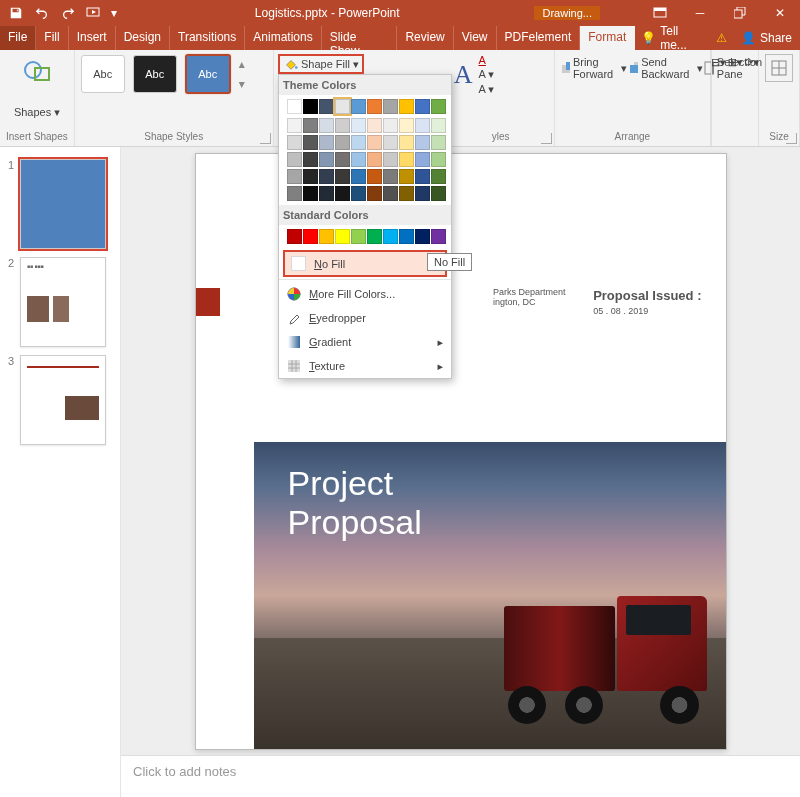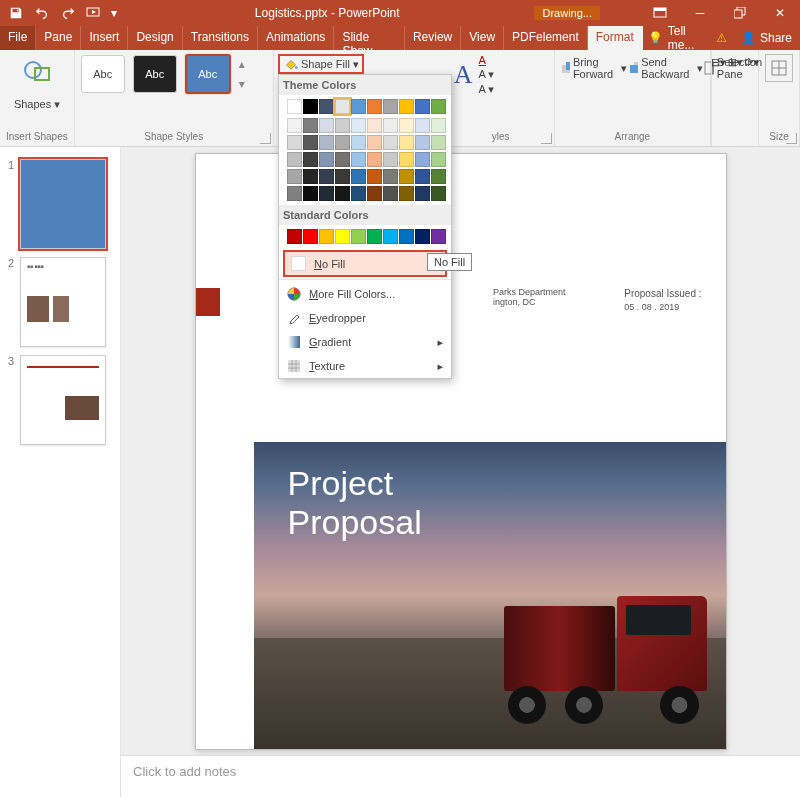--- a/index.html
+++ b/index.html
@@ -39,21 +39,21 @@
 .thumb-wrap{display:flex;gap:4px;padding:4px 8px}
 .num{font-size:11px;color:#777;width:8px}
 .thumb{width:84px;height:88px;border:1px solid #ccc;background:#fff;box-shadow:0 1px 2px rgba(0,0,0,0.1);position:relative;overflow:hidden}
 .thumb.sel{outline:2px solid #d64532}
 .thumb1{background:#4f81bd}
 .slide-area{flex:1;background:#eee;display:flex;flex-direction:column;overflow:hidden}
 .canvas-wrap{flex:1;display:flex;justify-content:center;padding:6px;overflow:hidden}
 .slide{width:530px;height:595px;background:#fff;border:1px solid #bbb;box-shadow:0 2px 6px rgba(0,0,0,0.15);position:relative}
 .red-box{position:absolute;top:134px;left:0;width:24px;height:28px;background:#a52a1a}
 .info{position:absolute;top:134px;right:24px;text-align:left;font-size:9px;color:#555}
-.info .h{font-weight:normal;font-size:10px;margin-bottom:3px}
+.info .h{font-weight:bold;font-size:13px;margin-bottom:3px}
 .photo{position:absolute;left:58px;bottom:0;right:0;top:288px;background:linear-gradient(180deg,#3a4d6b 0%,#5a6f8e 15%,#a88a9a 35%,#c9a79a 50%,#7a6a66 65%,#3d3630 100%);overflow:hidden}
 .road{position:absolute;bottom:0;left:0;right:0;height:36%;background:linear-gradient(180deg,#5a5148 0%,#3a332c 100%)}
 .truck{position:absolute;bottom:8%;right:4%;width:43%;height:50%}
 .tr-body{position:absolute;bottom:22%;left:0;width:55%;height:55%;background:linear-gradient(90deg,#4a0e0e,#821818,#300909);border-radius:3px}
 .cab{position:absolute;bottom:22%;right:0;width:44%;height:62%;background:linear-gradient(135deg,#9a2020,#5a0e0e);border-radius:4px 6px 2px 2px}
 .cab:before{content:"";position:absolute;top:10%;left:10%;width:72%;height:32%;background:#1a1d22;border-radius:2px}
 .wheel{position:absolute;bottom:0;width:19%;padding-top:19%;background:radial-gradient(circle,#555 0 28%,#111 30% 100%);border-radius:50%}
 .w1{left:2%}.w2{left:30%}.w3{right:4%}
 .ptitle{position:absolute;top:22px;left:34px;color:#fff;font-size:34px;font-weight:400;line-height:1.15}
 .notes{border-top:1px solid #ddd;padding:8px 12px;color:#999;font-size:13px;background:#fff;height:26px}
@@ -107,21 +107,21 @@
           <rect x="0" y="3" width="8" height="8" fill="none" stroke="#fff"></rect>
           <path d="M3 3V0h8v8h-3" fill="none" stroke="#fff"></path>
         </svg>
       </div>
   <div>✕</div>
  </div>
 </div>
 
 <div class="tabbar">
  <div class="tab file">File</div>
- <div class="tab">Pane</div>
+ <div class="tab">Fill</div>
  <div class="tab">Insert</div>
  <div class="tab">Design</div>
  <div class="tab">Transitions</div>
  <div class="tab">Animations</div>
  <div class="tab">Slide Show</div>
  <div class="tab">Review</div>
  <div class="tab">View</div>
  <div class="tab">PDFelement</div>
  <div class="tab active">Format</div>
  <div class="tell">
@@ -130,21 +130,21 @@
    <span style="color:#ffcc00;margin-left:6px">⚠</span>
  </div>
  <div class="share">
    <span>👤</span>
    <span>Share</span>
  </div>
 </div>
 
 <div class="ribbon">
  <div class="group" style="width:76px">
-   <div style="display:flex;flex-direction:column;align-items:center;gap:8px">
+   <div style="display:flex;flex-direction:column;align-items:center;gap:16px">
     <svg width="36" height="36" viewBox="0 0 36 36">
           <circle cx="14" cy="16" r="8" fill="none" stroke="#5b9bd5" stroke-width="2"></circle>
           <rect x="16" y="14" width="14" height="12" fill="none" stroke="#70ad47" stroke-width="2"></rect>
         </svg>
     <div style="font-size:11px"><span>Shapes</span> ▾</div>
    </div>
    <div class="label">Insert Shapes</div>
  </div>
  <div class="group" style="min-width:186px">
    <div class="shape-styles">

